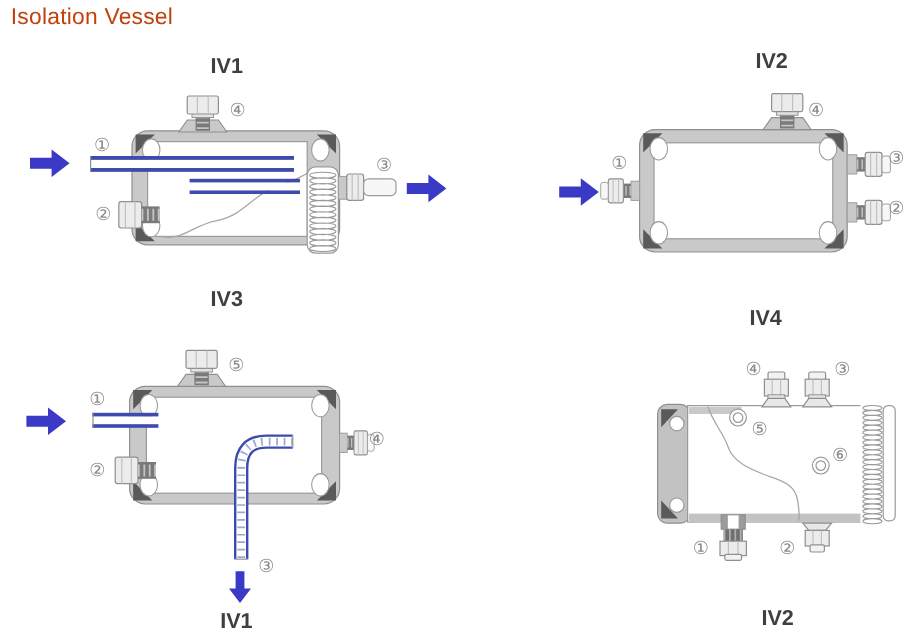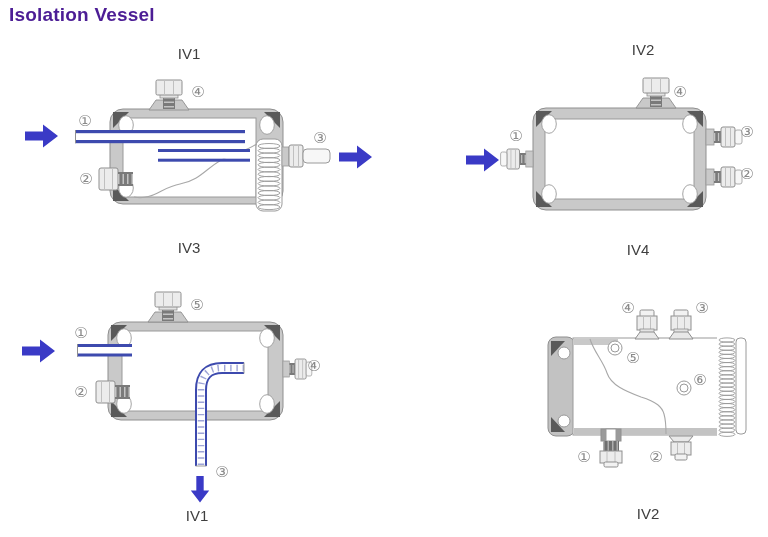--- a/index.html
+++ b/index.html
@@ -3,43 +3,43 @@
 <meta charset="utf-8">
 <style>
   html,body{margin:0;padding:0;background:#fff;}
   .canvas{
     position:relative;width:768px;height:537px;background:#ffffff;
     font-family:"Liberation Sans",sans-serif;overflow:hidden;
   }
   .diagram-svg{position:absolute;left:0;top:0;z-index:1;}
   .page-title{
     position:absolute;left:9px;top:4px;z-index:2;
-    font-size:19px;font-weight:bold;color:#4c1d95;letter-spacing:.2px;
+    font-size:19px;font-weight:normal;color:#c2410c;letter-spacing:.2px;
   }
   .diag-title{
     position:absolute;z-index:2;transform:translateX(-50%);
-    font-size:15px;font-weight:normal;color:#3f3f3f;white-space:nowrap;
+    font-size:18px;font-weight:bold;color:#3f3f3f;white-space:nowrap;
   }
   .port-label{
     position:absolute;z-index:2;transform:translate(-50%,-50%);
     font-size:15px;color:#8a8a8a;line-height:1;
     font-family:"DejaVu Sans","Liberation Sans",sans-serif;
   }
 </style>
 </head>
 <body>
 
 <div class="canvas">
 
   <span class="page-title">Isolation Vessel</span>
 
   <span class="diag-title" style="left:189px;top:45px">IV1</span>
   <span class="diag-title" style="left:643px;top:41px">IV2</span>
   <span class="diag-title" style="left:189px;top:239px">IV3</span>
-  <span class="diag-title" style="left:638px;top:241px">IV4</span>
+  <span class="diag-title" style="left:638px;top:255px">IV4</span>
   <span class="diag-title" style="left:197px;top:507px">IV1</span>
   <span class="diag-title" style="left:648px;top:505px">IV2</span>
 
   <span class="port-label" style="left:85px;top:121px">①</span>
   <span class="port-label" style="left:86px;top:179px">②</span>
   <span class="port-label" style="left:320px;top:138px">③</span>
   <span class="port-label" style="left:198px;top:92px">④</span>
 
   <span class="port-label" style="left:516px;top:136px">①</span>
   <span class="port-label" style="left:747px;top:174px">②</span>

